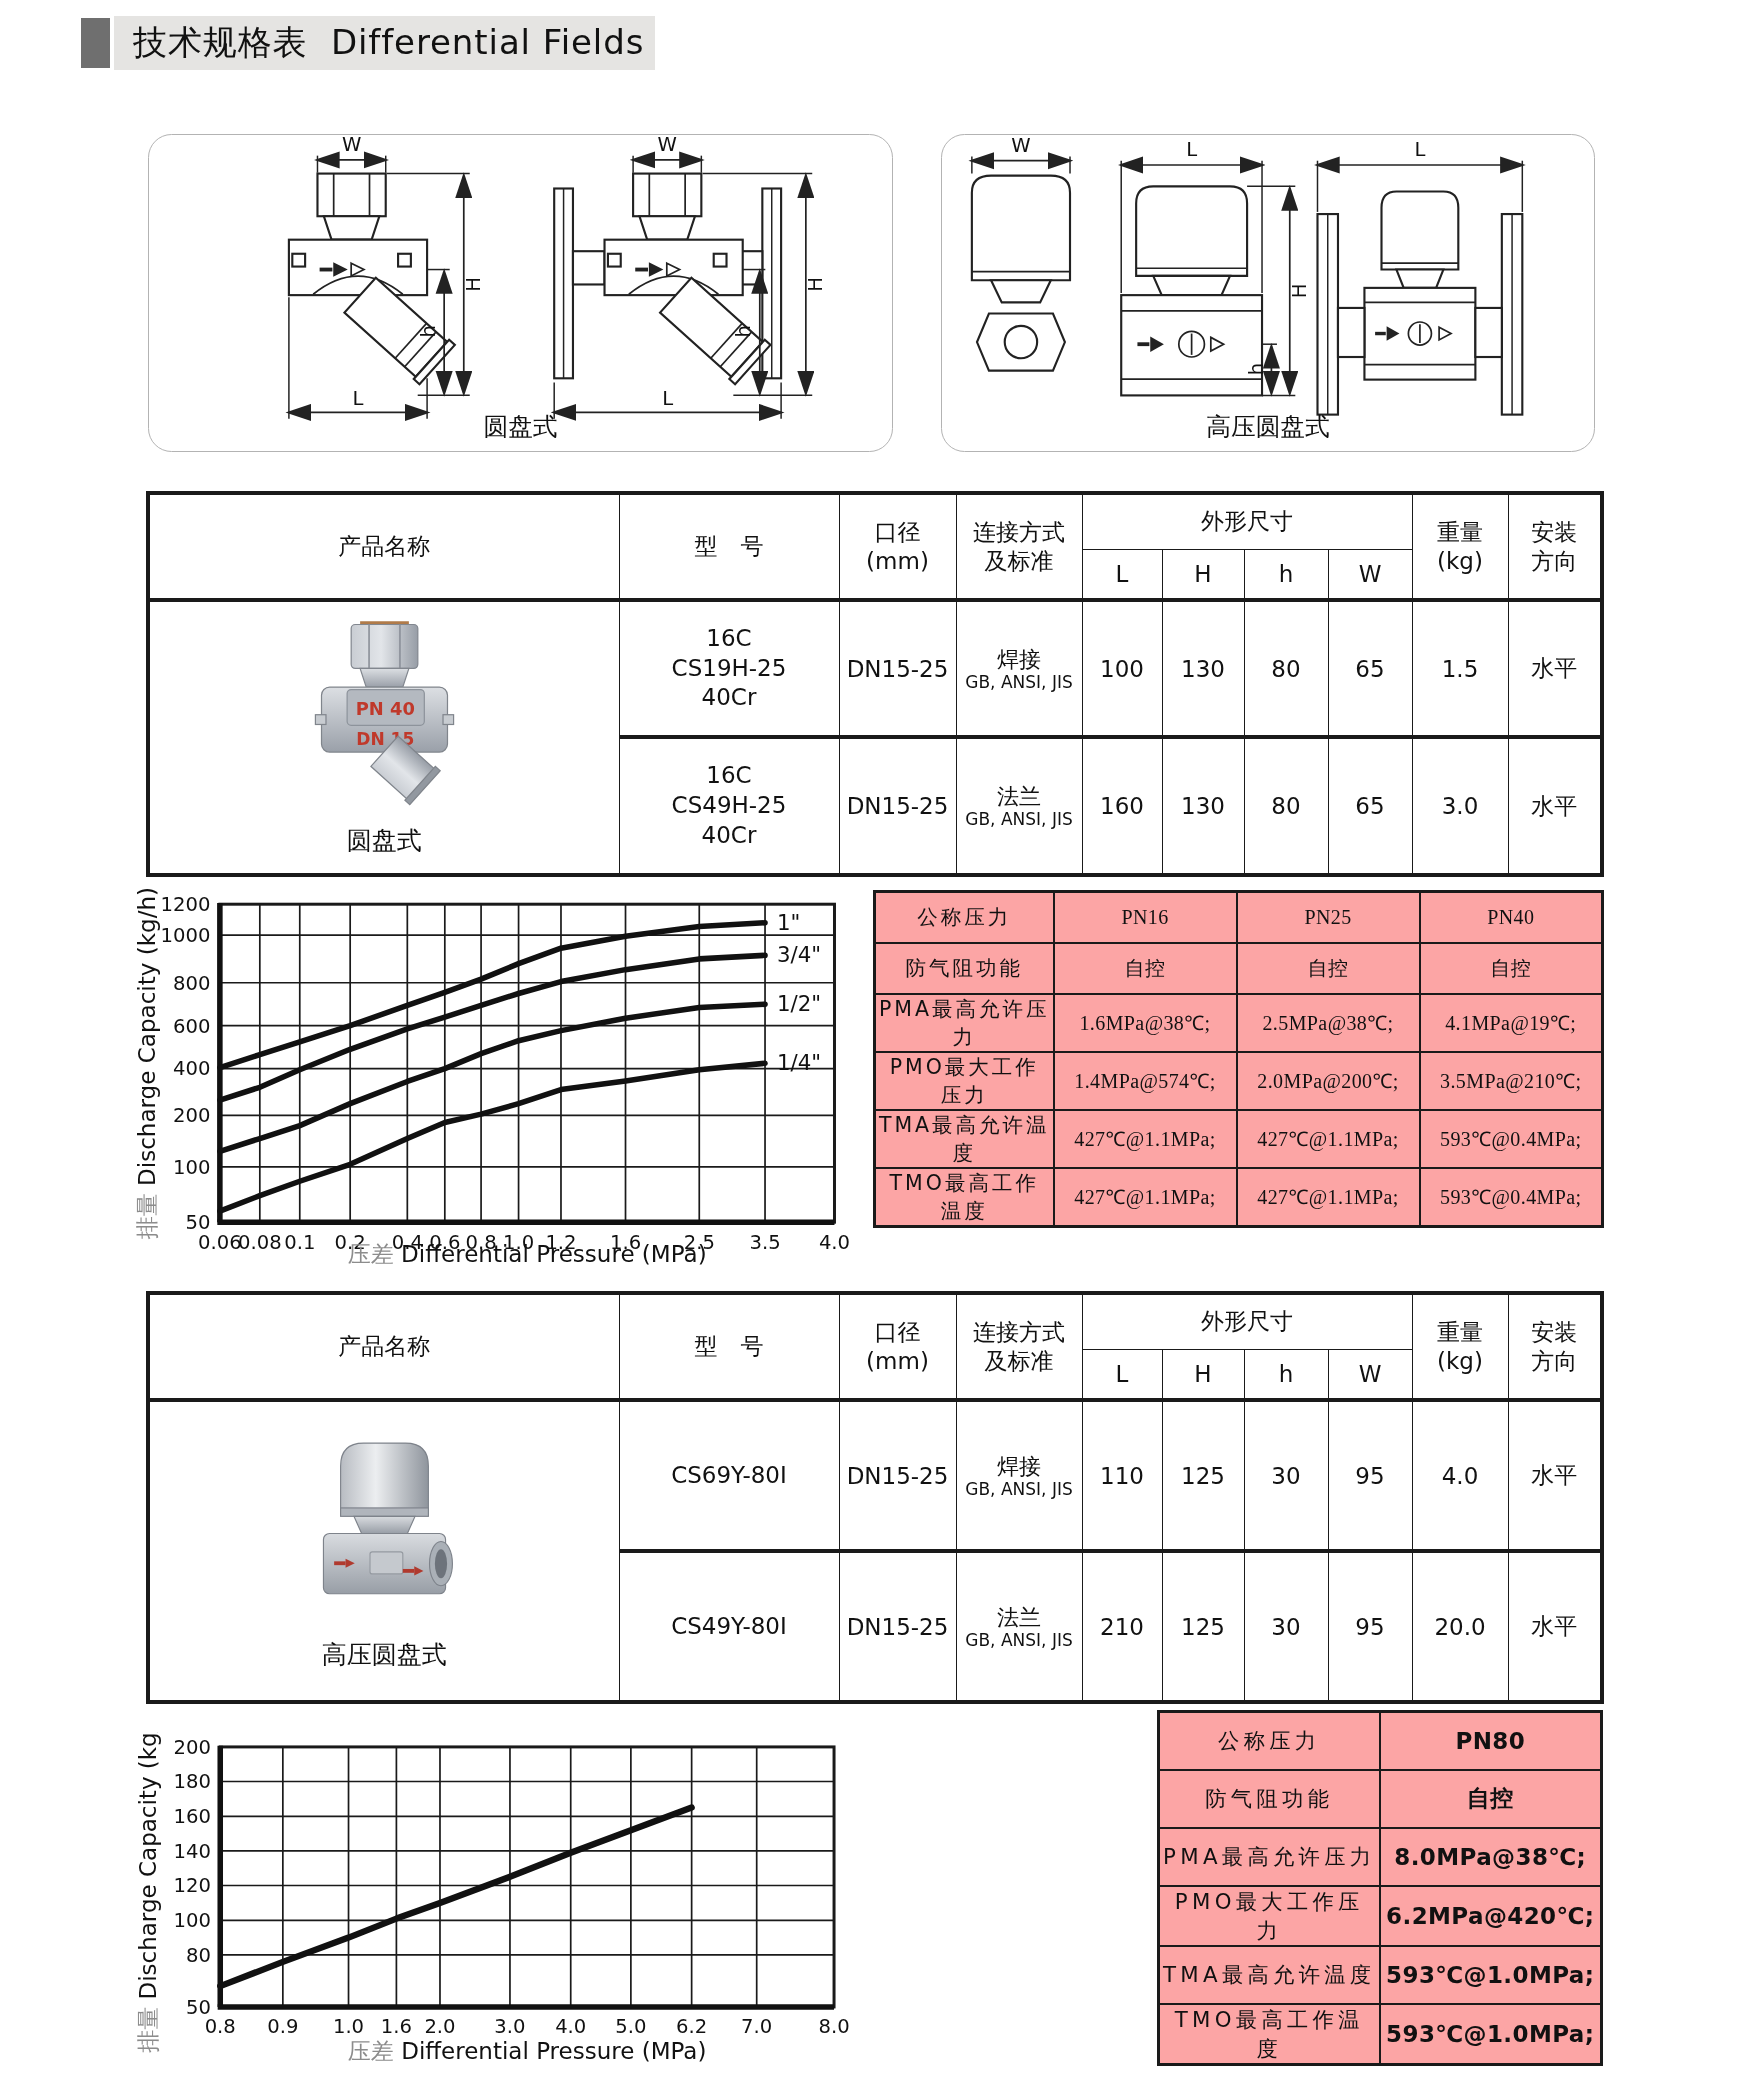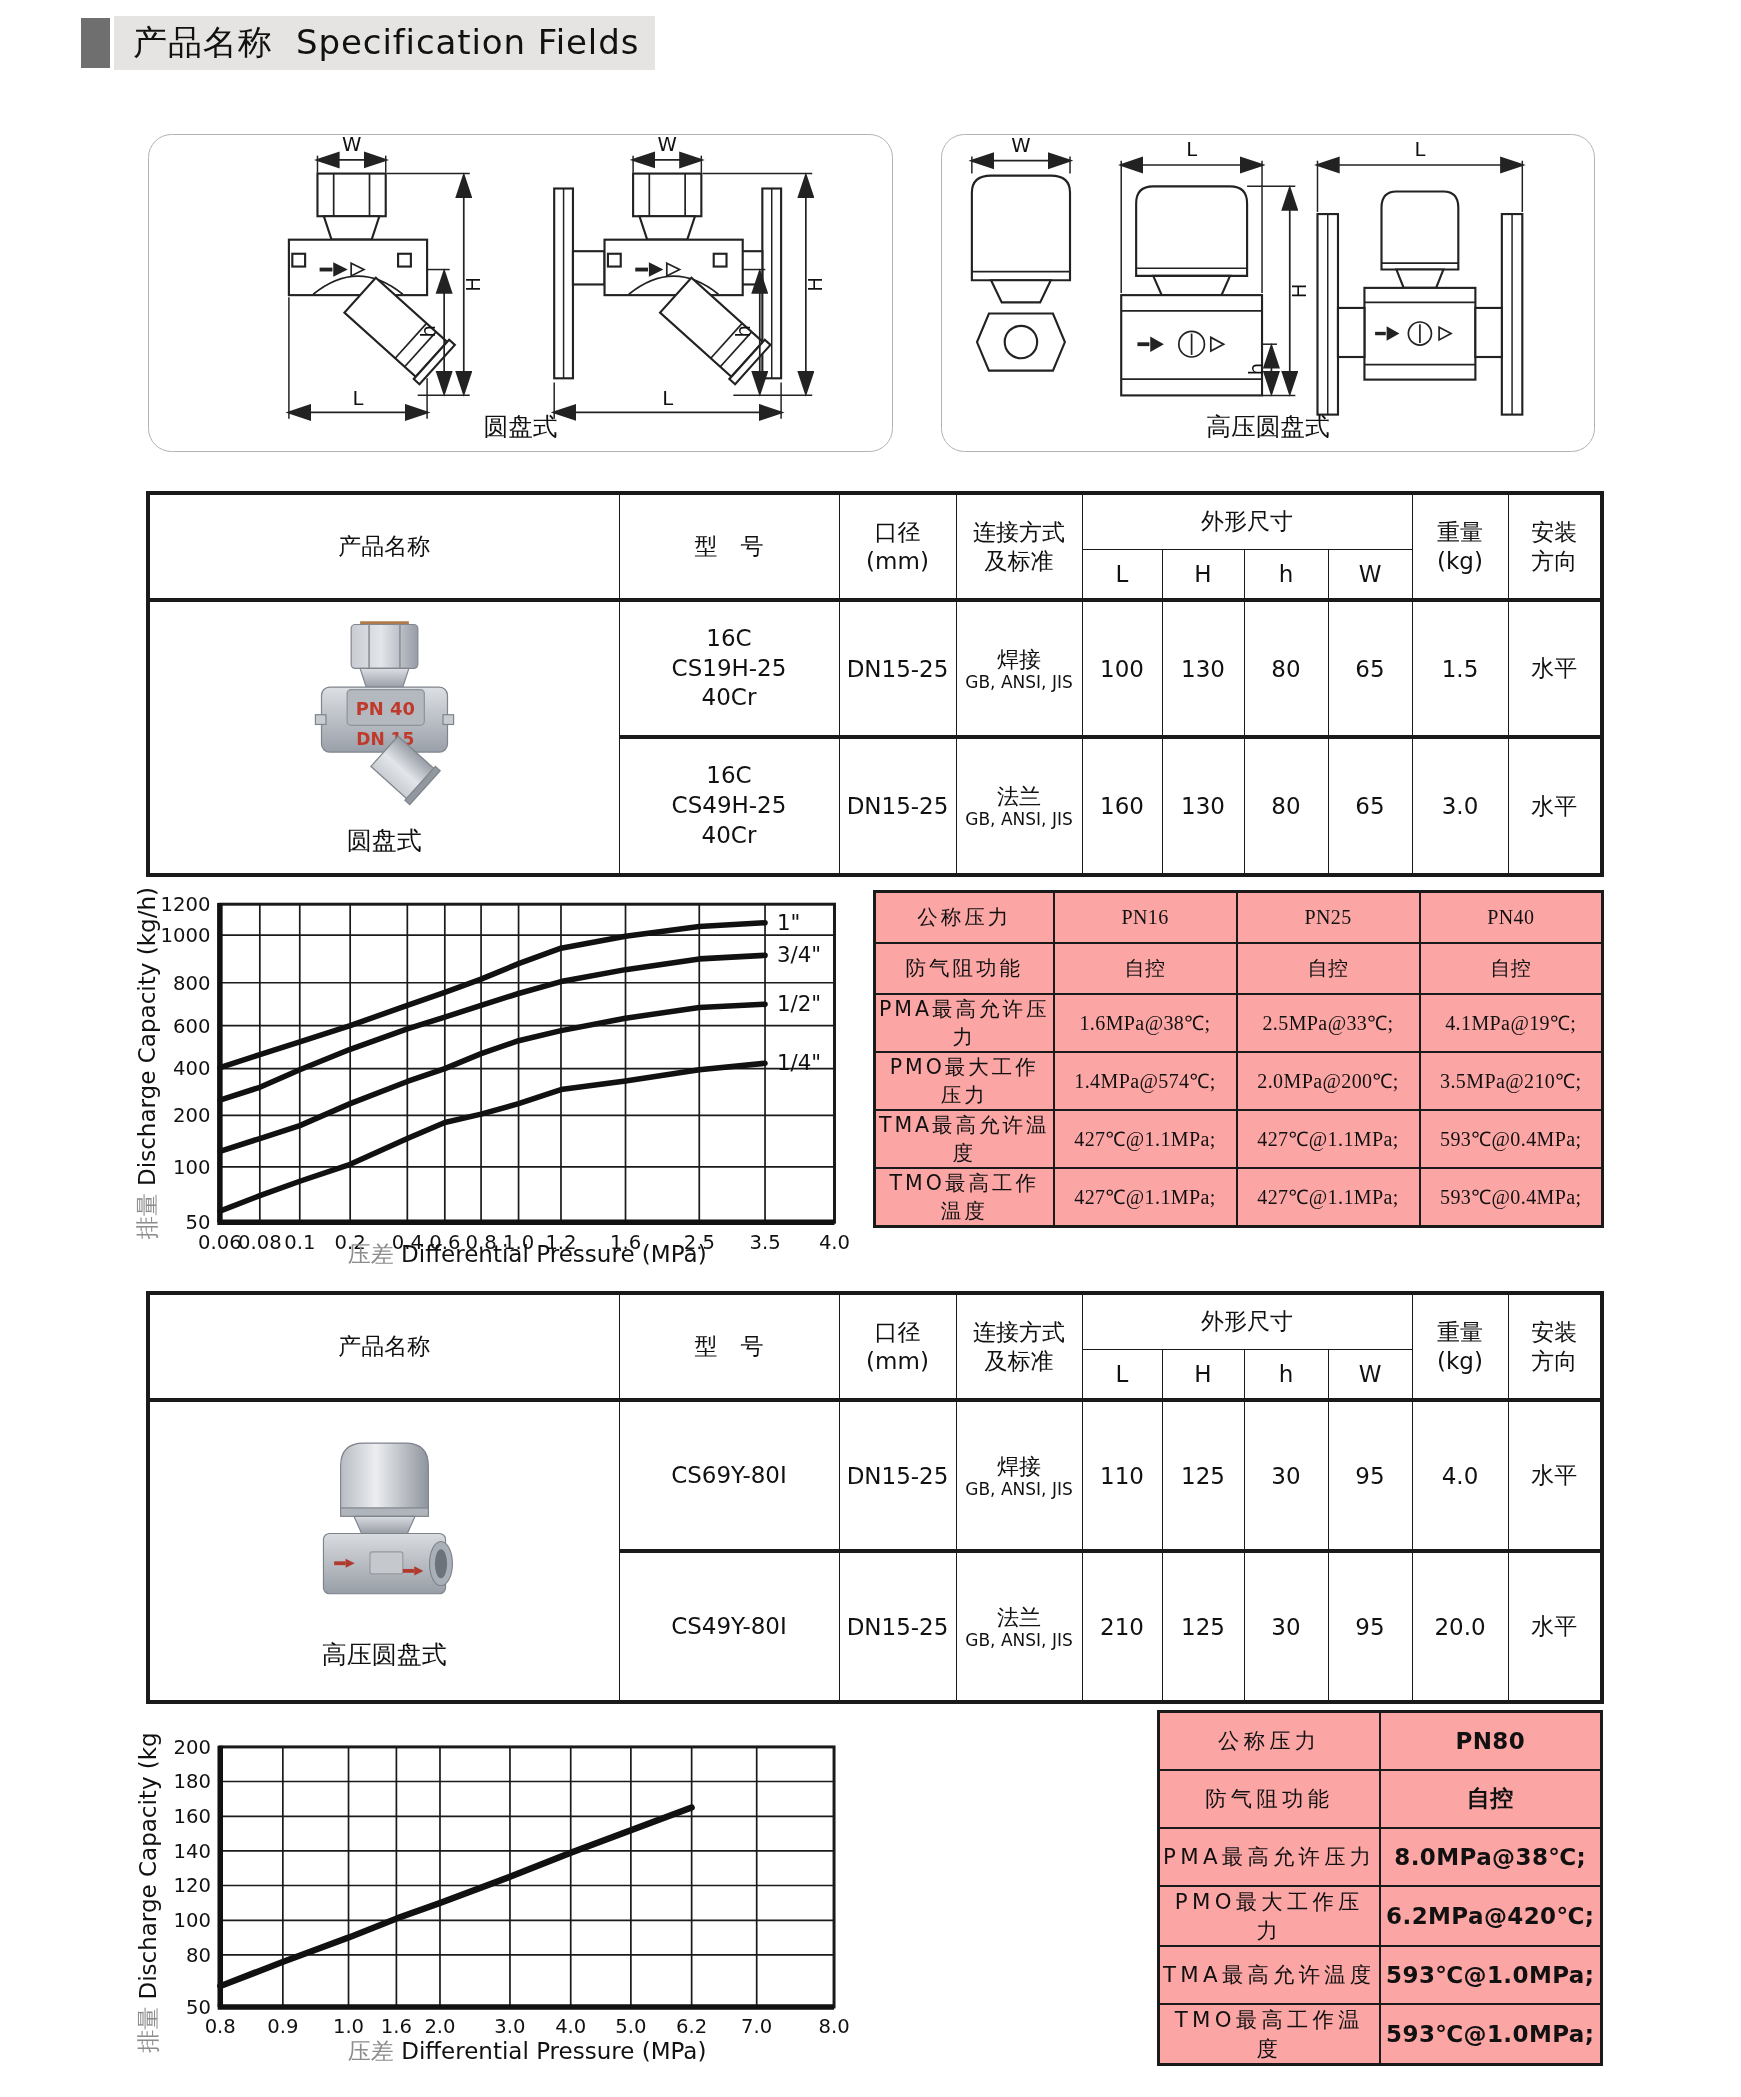--- a/index.html
+++ b/index.html
@@ -60,21 +60,21 @@
   
   #chart1{left:128px;top:885px;}
   #chart2{left:128px;top:1732px;}
   svg text{font-family:"DejaVu Sans","Liberation Sans",sans-serif;}
 </style>
 </head>
 <body>
 
 <div class="abs" id="title-square"></div>
 <div class="abs" id="title-bar">
-  <span class="t">产品名称  Specification Fields</span>
+  <span class="t">技术规格表  Differential Fields</span>
 </div>
 
 <div class="abs diabox" id="diabox1">
 <svg width="743" height="316" viewBox="0 0 1742 740">
   <defs>
     <marker id="aE1" markerWidth="15" markerHeight="11" refX="13" refY="5" orient="auto">
           <path d="M0 0 L15 5 L0 10 z" fill="#222"></path>
         </marker>
     <marker id="aS1" markerWidth="15" markerHeight="11" refX="2" refY="5" orient="auto">
           <path d="M15 0 L0 5 L15 10 z" fill="#222"></path>
@@ -410,21 +410,21 @@
       </tr>
       <tr style="height: 51px;">
         <td class="plab">防气阻功能</td>
         <td class="pval">自控</td>
         <td class="pval">自控</td>
         <td class="pval">自控</td>
       </tr>
       <tr style="height: 57px;">
         <td class="plab">PMA最高允许压力</td>
         <td class="pval">1.6MPa@38℃;</td>
-        <td class="pval">2.5MPa@33℃;</td>
+        <td class="pval">2.5MPa@38℃;</td>
         <td class="pval">4.1MPa@19℃;</td>
       </tr>
       <tr style="height: 57px;">
         <td class="plab">PMO最大工作压力</td>
         <td class="pval">1.4MPa@574℃;</td>
         <td class="pval">2.0MPa@200℃;</td>
         <td class="pval">3.5MPa@210℃;</td>
       </tr>
       <tr style="height: 57px;">
         <td class="plab">TMA最高允许温度</td>

